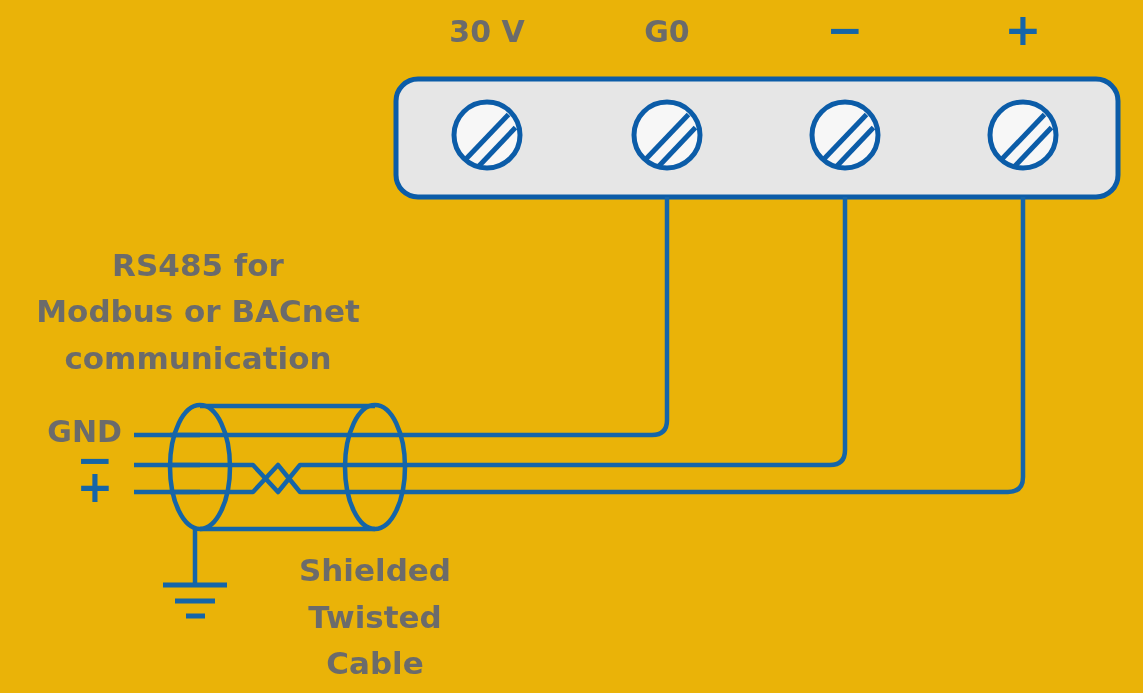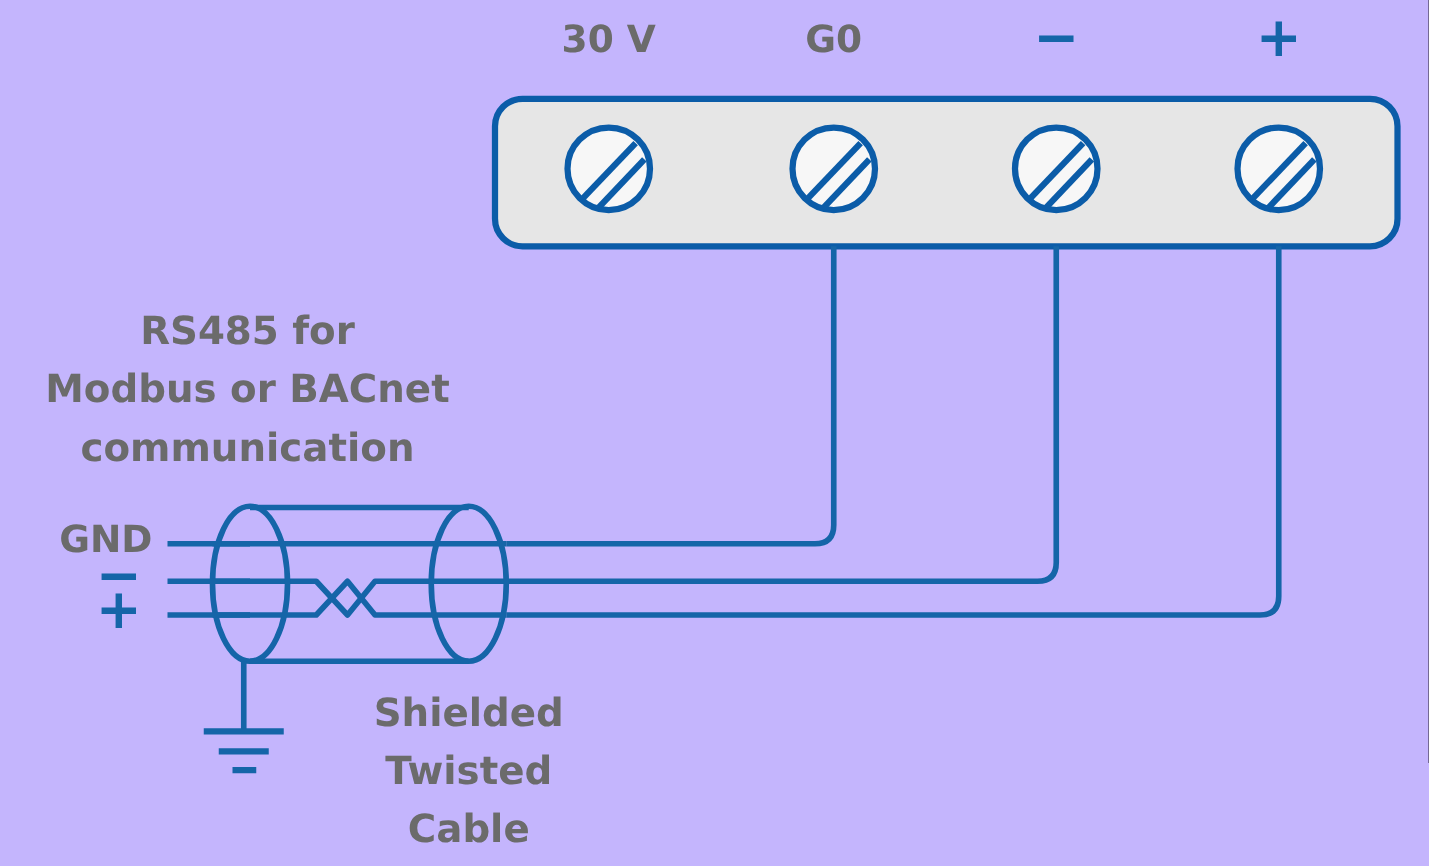--- a/index.html
+++ b/index.html
@@ -10,21 +10,21 @@
   body {
     width: 1143px;
     height: 693px;
     overflow: hidden;
     font-family: "DejaVu Sans", sans-serif;
   }
   #diagram-root {
     position: relative;
     width: 1143px;
     height: 693px;
-    background: #c4b5fd;
+    background: #eab308;
   }
   svg.diagram-canvas {
     position: absolute;
     left: 0;
     top: 0;
     width: 1143px;
     height: 693px;
     display: block;
   }
   text {

